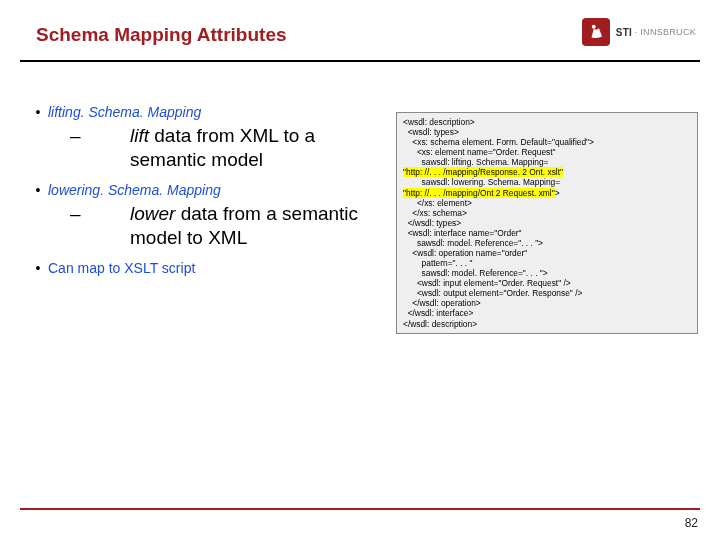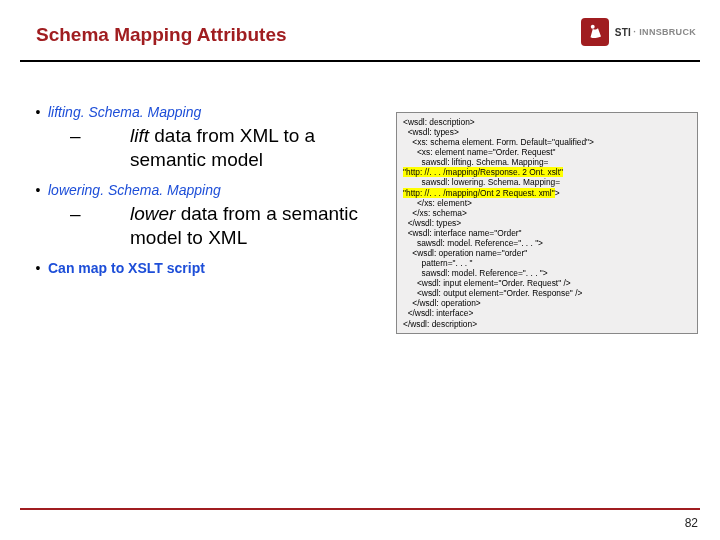--- a/index.html
+++ b/index.html
@@ -5,26 +5,26 @@
   * { box-sizing: border-box; margin: 0; padding: 0; }
   html, body { width: 720px; height: 540px; background: #fff; font-family: Arial, Helvetica, sans-serif; overflow: hidden; }
   .slide { width: 720px; height: 540px; position: relative; }
   .title-wrap { padding: 24px 16px 6px 36px; }
   .title { font-size: 19px; font-weight: bold; color: #a01d20; }
   .title-rule { position: absolute; left: 20px; right: 20px; top: 60px; height: 2px; background: #000; }
   .logo { position: absolute; top: 18px; right: 24px; display: flex; align-items: center; margin-left: 28px; }
   .logo-mark { width: 28px; height: 28px; background: #a01d20; border-radius: 4px; display: flex; align-items: center; justify-content: center; margin-right: 6px; }
   .logo-mark svg { width: 18px; height: 18px; fill: #fff; }
   .logo-text { font-size: 10px; font-weight: bold; color: #333; letter-spacing: 0.3px; }
-  .logo-sub { font-size: 9px; color: #888; margin-left: 2px; letter-spacing: 0.3px; font-weight: bold; }
+  .logo-sub { font-size: 9px; color: #888; margin-left: 2px; letter-spacing: 0.3px; }
   .body { position: absolute; top: 102px; left: 28px; width: 356px; }
   .b1 { display: flex; margin-bottom: 2px; }
   .b1 .dot { width: 20px; text-align: center; font-size: 14px; color: #000; line-height: 20px; }
   .b1 .txt { flex: 1; font-size: 14px; font-style: italic; color: #1d4ed8; line-height: 20px; }
-  .b1 .txt.plain { font-style: normal; font-weight: bold; }
+  .b1 .txt.plain { font-style: normal; }
   .b2 { display: flex; margin: 2px 0 8px 42px; }
   .b2 .dash { width: 20px; font-size: 19px; color: #000; line-height: 24px; }
   .b2 .txt { flex: 1; font-size: 19px; color: #000; line-height: 24px; margin-left: 40px; }
   .b2 .txt .ital { font-style: italic; }
   .codebox { position: absolute; top: 112px; left: 396px; width: 302px; border: 1px solid #888; background: #f0efef; padding: 4px 6px 4px 6px; }
   .codebox pre { font-family: Arial, Helvetica, sans-serif; font-size: 8.4px; line-height: 1.2; color: #000; white-space: pre; }
   .codebox .hl { background: #ffff00; }
   .foot-rule { position: absolute; left: 20px; right: 20px; bottom: 30px; height: 2px; background: #a01d20; }
   .pagenum { position: absolute; right: 22px; bottom: 10px; font-size: 12px; color: #222; padding-left: 44px; }
 </style>

